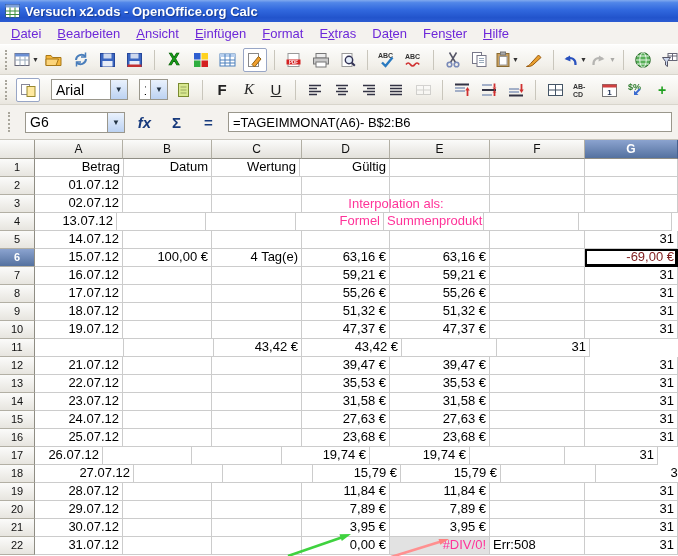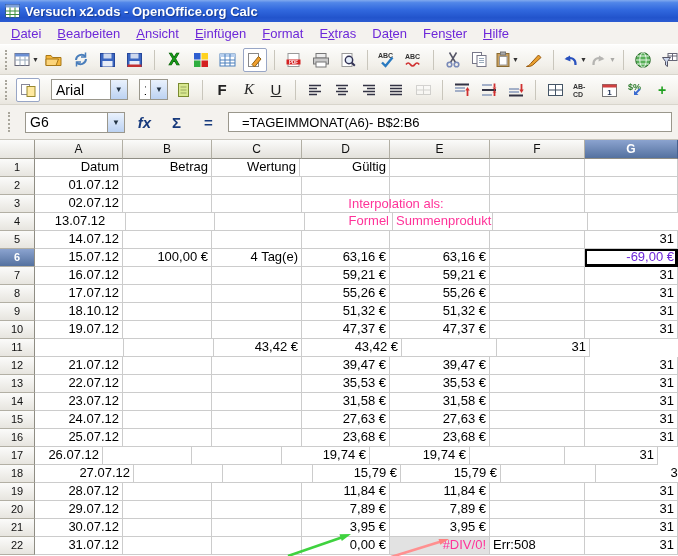--- a/index.html
+++ b/index.html
@@ -28,38 +28,38 @@
   .fku { font-size:15px; color:#222; width:22px; text-align:center; }
   .combo { height:21px; display:flex; border:1px solid #9a978c; background:#fff; }
   .combo input { border:none; outline:none; font-size:14px; padding:0 4px; width:100%; font-family:"Liberation Sans",sans-serif; }
   .dropbtn { width:17px; flex:0 0 17px; background:linear-gradient(180deg,#eaf2fd,#bcd2f2); border-left:1px solid #9a978c;
     font-size:8px; color:#234; display:flex; align-items:center; justify-content:center; }
 
   
   .formulabar { height:35px; background:#f4f2ee; border-bottom:1px solid #c8c5bc; display:flex; align-items:center; gap:7px; padding:0 6px; }
   .namebox { width:100px; flex:0 0 100px; }
   .fbtn { width:25px; height:22px; display:flex; align-items:center; justify-content:center; font-size:15px; color:#173a7c; font-weight:bold; }
-  .formula-input { flex:1; height:20px; border:1px solid #9a978c; background:#fff; font-size:13px; padding:0 13px; font-family:"Liberation Sans",sans-serif; outline:none; }
+  .formula-input { flex:1; height:20px; border:1px solid #9a978c; background:#fff; font-size:13px; padding:0 4px; font-family:"Liberation Sans",sans-serif; outline:none; }
 
   
   .sheet { position:relative; height:416px; background:#fff; overflow:hidden; }
   .colheaders { display:flex; height:19px; }
   .corner { width:35px; flex:0 0 35px; background:linear-gradient(180deg,#fbfbfa,#e7e5df); border-right:1px solid #9c998e; border-bottom:1px solid #9c998e; }
   .colheader { background:linear-gradient(180deg,#fbfbfa,#e3e1db); border-right:1px solid #b2afa4; border-bottom:1px solid #8f8d84;
     text-align:center; font-size:12px; line-height:18px; color:#111; flex:0 0 auto; }
   .colheader.sel { background:linear-gradient(180deg,#8ba3cf,#54719f); color:#fff; font-weight:bold; border-right-color:#45608e; }
   .gridrow { display:flex; height:18px; }
   .rowheader { width:35px; flex:0 0 35px; background:linear-gradient(180deg,#fbfbfa,#e7e5df); border-right:1px solid #8f8d84;
     border-bottom:1px solid #b2afa4; font-size:11px; text-align:center; line-height:17px; color:#111; }
   .rowheader.sel { background:linear-gradient(180deg,#8ba3cf,#54719f); color:#fff; font-weight:bold; }
   .cell { border-right:1px solid #cccccc; border-bottom:1px solid #cccccc; font-size:13px; line-height:16px; padding:0 3px;
     text-align:right; white-space:nowrap; overflow:hidden; flex:0 0 auto; color:#000; }
   .cell.left { text-align:left; }
   .cell.pink { color:#ff3399; }
-  .cell.red { color:#6d28d9; }
+  .cell.red { color:#7f1d1d; }
   .cell.graybg { background:#e2e2e2; }
   .cell.ovf { overflow:visible; position:relative; z-index:2; }
   .cell.cursor { box-shadow: inset 0 0 0 2px #000; outline:1px solid #000; outline-offset:-1px; z-index:3; }
   .overlay-note { position:absolute; left:302px; top:55px; width:188px; height:18px; text-align:center;
     color:#ff3399; font-size:13px; line-height:17px; z-index:4; pointer-events:none; }
   .arrows { position:absolute; left:0; top:0; width:678px; height:416px; z-index:5; pointer-events:none; }
 </style>
 </head>
 <body>
 
@@ -392,22 +392,22 @@
         <div class="colheader" style="width: 89px;">B</div>
         <div class="colheader" style="width: 90px;">C</div>
         <div class="colheader" style="width: 88px;">D</div>
         <div class="colheader" style="width: 100px;">E</div>
         <div class="colheader" style="width: 95px;">F</div>
         <div class="colheader sel" style="width: 93px;">G</div>
       </div>
     <div>
         <div class="gridrow">
           <div class="rowheader">1</div>
+          <div class="cell" style="width: 89px;">Betrag</div>
           <div class="cell" style="width: 88px;">Datum</div>
-          <div class="cell" style="width: 89px;">Betrag</div>
           <div class="cell" style="width: 88px;">Wertung</div>
           <div class="cell" style="width: 90px;">Gültig</div>
           <div class="cell" style="width: 100px;"></div>
           <div class="cell" style="width: 95px;"></div>
           <div class="cell" style="width: 93px;"></div>
         </div>
         <div class="gridrow">
           <div class="rowheader">2</div>
           <div class="cell" style="width: 88px;">01.07.12</div>
           <div class="cell" style="width: 89px;"></div>
@@ -422,21 +422,21 @@
           <div class="cell" style="width: 88px;">02.07.12</div>
           <div class="cell" style="width: 89px;"></div>
           <div class="cell" style="width: 90px;"></div>
           <div class="cell" style="width: 88px;"></div>
           <div class="cell" style="width: 100px;"></div>
           <div class="cell" style="width: 95px;"></div>
           <div class="cell" style="width: 93px;"></div>
         </div>
         <div class="gridrow">
           <div class="rowheader">4</div>
-          <div class="cell" style="width: 91px; text-align: center;">13.07.12</div>
+          <div class="cell" style="width: 82px;">13.07.12</div>
           <div class="cell" style="width: 89px;"></div>
           <div class="cell" style="width: 90px;"></div>
           <div class="cell pink" style="width: 88px;">Formel</div>
           <div class="cell pink left ovf" style="width: 100px;">Summenprodukt</div>
           <div class="cell" style="width: 95px;"></div>
           <div class="cell" style="width: 93px;"></div>
         </div>
         <div class="gridrow">
           <div class="rowheader">5</div>
           <div class="cell" style="width: 88px;">14.07.12</div>
@@ -472,21 +472,21 @@
           <div class="cell" style="width: 88px;">17.07.12</div>
           <div class="cell" style="width: 89px;"></div>
           <div class="cell" style="width: 90px;"></div>
           <div class="cell" style="width: 88px;">55,26 €</div>
           <div class="cell" style="width: 100px;">55,26 €</div>
           <div class="cell" style="width: 95px;"></div>
           <div class="cell" style="width: 93px;">31</div>
         </div>
         <div class="gridrow">
           <div class="rowheader">9</div>
-          <div class="cell" style="width: 88px;">18.10.12</div>
+          <div class="cell" style="width: 88px;">18.07.12</div>
           <div class="cell" style="width: 89px;"></div>
           <div class="cell" style="width: 90px;"></div>
           <div class="cell" style="width: 88px;">51,32 €</div>
           <div class="cell" style="width: 100px;">51,32 €</div>
           <div class="cell" style="width: 95px;"></div>
           <div class="cell" style="width: 93px;">31</div>
         </div>
         <div class="gridrow">
           <div class="rowheader">10</div>
           <div class="cell" style="width: 88px;">19.07.12</div>

